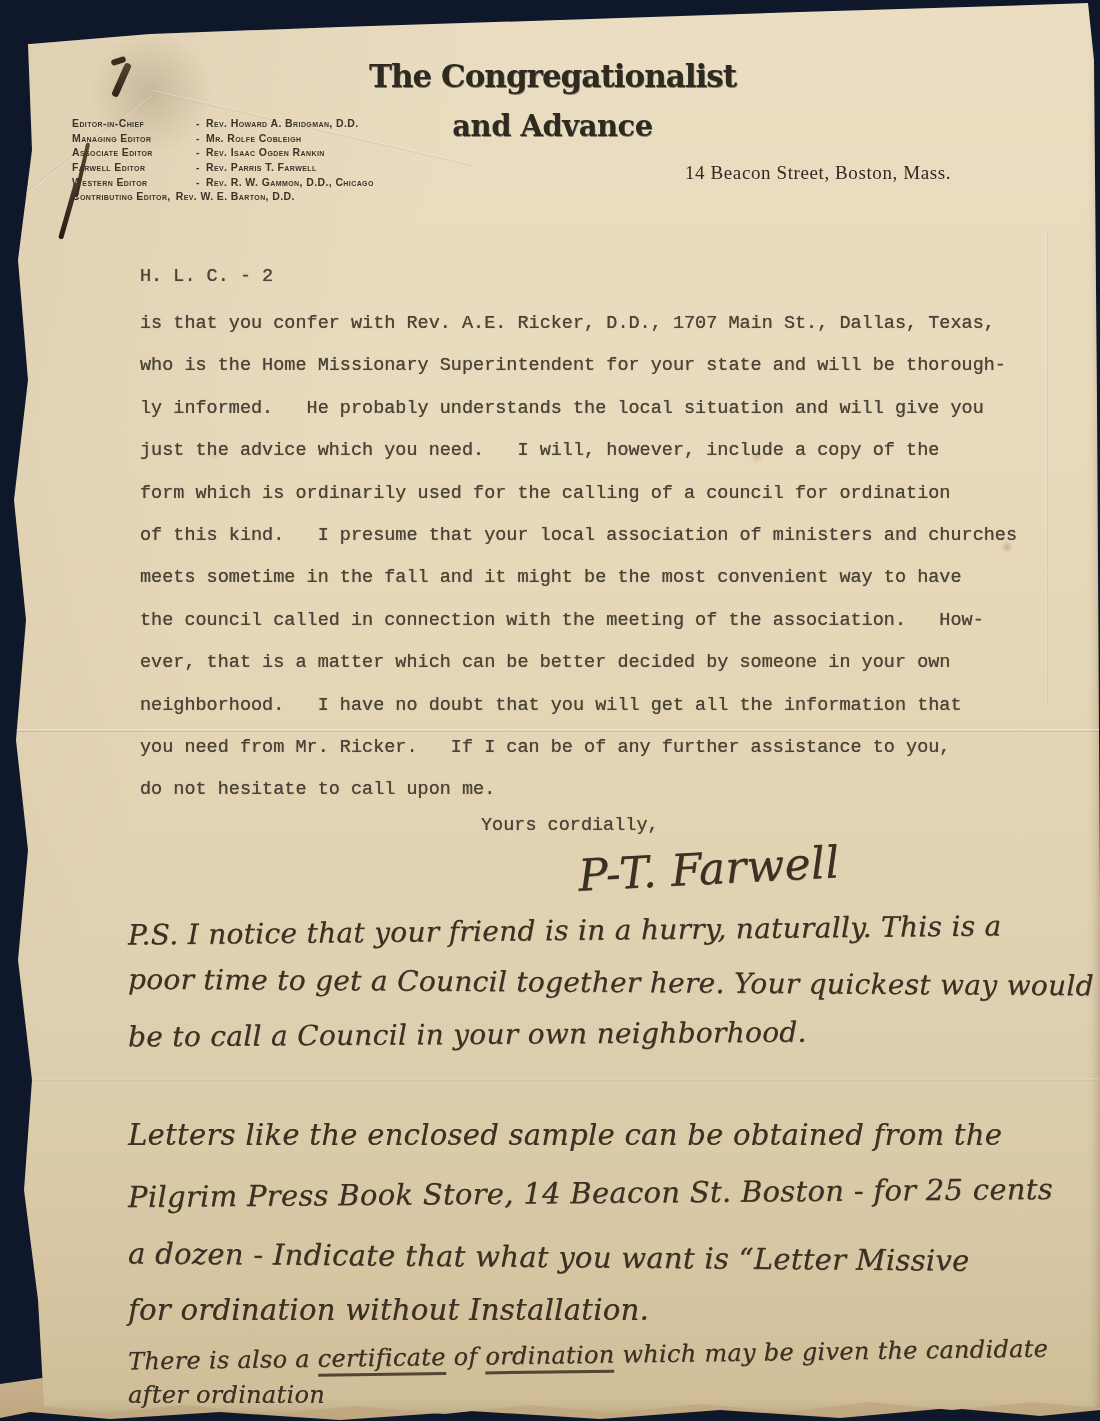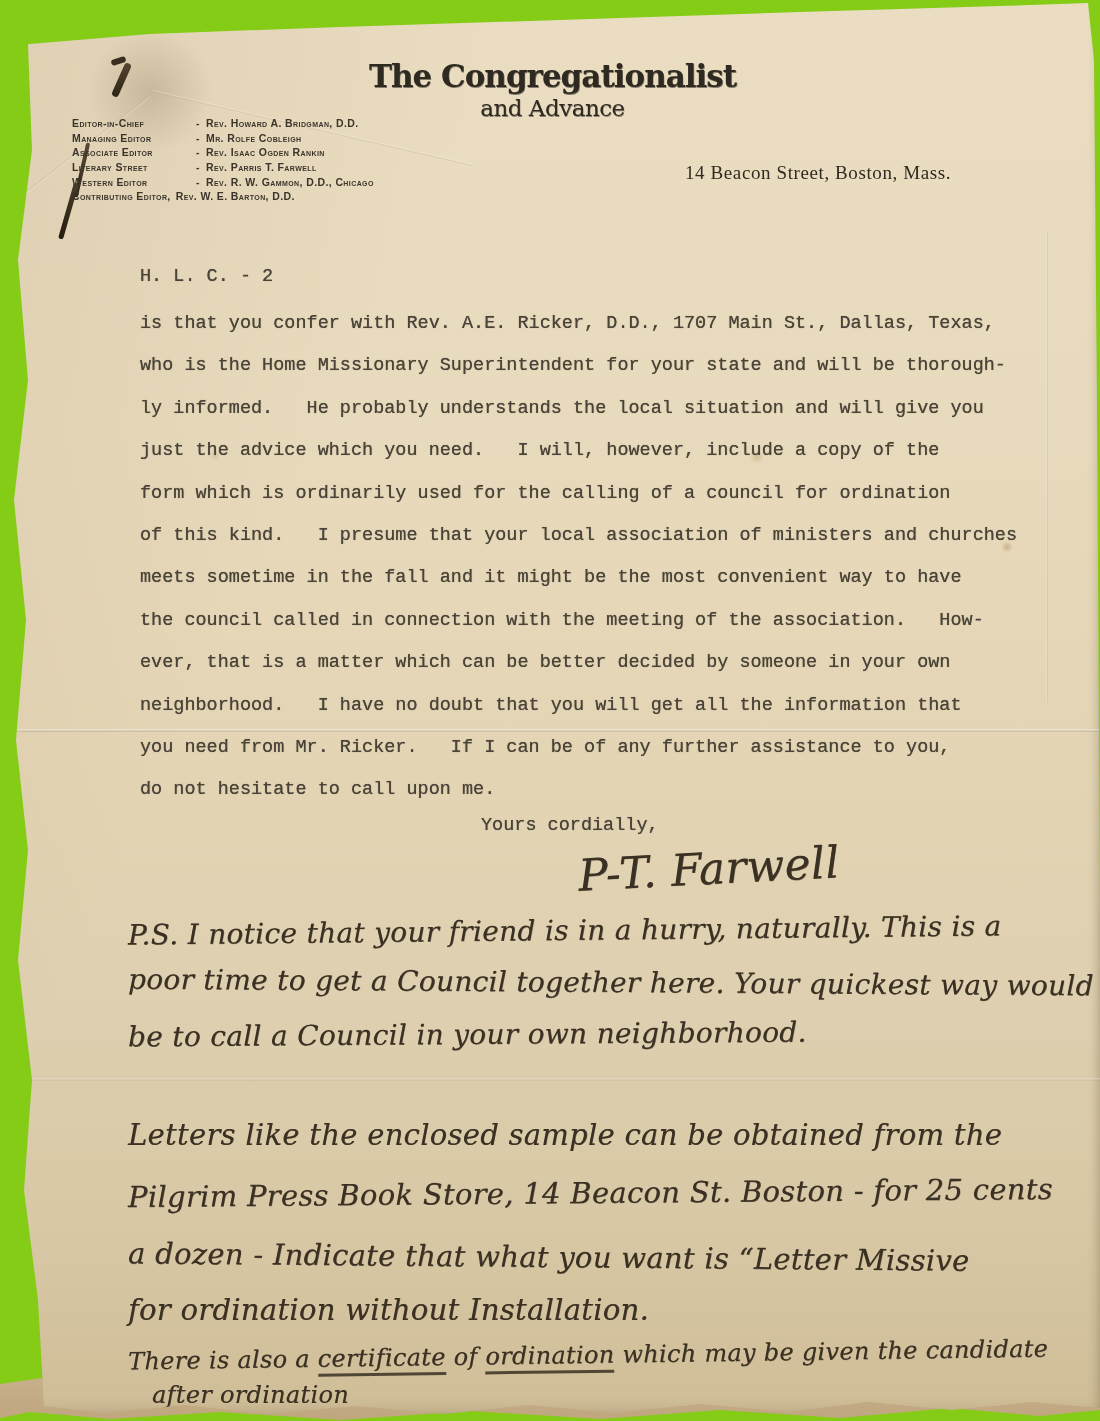--- a/index.html
+++ b/index.html
@@ -1,18 +1,18 @@
 <!DOCTYPE html>
 <html><head>
 <meta charset="utf-8">
 <style>
   html,body{margin:0;padding:0;}
   body{width:1100px;height:1421px;overflow:hidden;background:#f6f6f4;
        font-family:"Liberation Sans",sans-serif;}
-  .scan{position:relative;width:1100px;height:1421px;background:#84cc16;}
+  .scan{position:relative;width:1100px;height:1421px;background:#0f172a;}
 
   
   .under-sheet{position:absolute;left:0;top:1366px;width:1100px;height:55px;
     background:linear-gradient(to bottom,#c9b28d,#bfa67f);
     clip-path:polygon(0 18px,70px 8px,160px 16px,280px 6px,400px 15px,530px 4px,
       660px 14px,790px 5px,900px 15px,1010px 6px,1100px 12px,1100px 44px,
       1040px 50px,950px 42px,840px 52px,720px 44px,600px 53px,470px 45px,
       340px 54px,220px 46px,110px 53px,30px 46px,0 52px);}
   .under-smudge{position:absolute;background:rgba(62,50,34,.45);filter:blur(2px);border-radius:3px;}
 
@@ -49,21 +49,21 @@
     background:#3a2e1e;transform:rotate(-18deg);}
   .pen-slash1{position:absolute;left:80px;top:142px;width:4px;height:56px;border-radius:3px;
     background:linear-gradient(#5a4a34,#2f2617);transform:rotate(13deg);}
   .pen-slash2{position:absolute;left:66px;top:182px;width:5px;height:58px;border-radius:3px;
     background:linear-gradient(#4a3c2a,#241c10);transform:rotate(16deg);}
 
   
   .masthead{position:absolute;left:360px;top:58px;width:385px;text-align:center;color:#2e2921;}
   .masthead-l1{font-family:"DejaVu Serif",serif;font-weight:700;font-size:31px;letter-spacing:-1px;
     text-shadow:.6px .6px 0 rgba(46,41,33,.55);}
-  .masthead-l2{font-family:"DejaVu Serif",serif;font-weight:400;font-size:23px;letter-spacing:-.5px;margin-top:1px;
+  .masthead-l2{font-family:"DejaVu Serif",serif;font-weight:700;font-size:29px;letter-spacing:-.5px;margin-top:15px;
     text-shadow:.5px .5px 0 rgba(46,41,33,.5);}
   .editors{position:absolute;left:72px;top:117px;color:#3a342a;
     font-variant:small-caps;font-weight:700;font-size:10.5px;letter-spacing:.4px;}
   .ed-row{height:14.7px;white-space:nowrap;}
   .ed-role{display:inline-block;min-width:118px;}
   .ed-sep{display:inline-block;width:16px;text-align:center;}
   .address{position:absolute;left:685px;top:162px;color:#2f2a22;
     font-family:"Liberation Serif",serif;font-size:19px;letter-spacing:.6px;}
 
   
@@ -106,21 +106,21 @@
 
     <div class="masthead">
       <div class="masthead-l1">The Congregationalist</div>
       <div class="masthead-l2">and Advance</div>
     </div>
 
     <div class="editors">
       <div class="ed-row"><span class="ed-role">Editor-in-Chief</span><span class="ed-sep">-</span><span class="ed-name">Rev. Howard A. Bridgman, D.D.</span></div>
       <div class="ed-row"><span class="ed-role">Managing Editor</span><span class="ed-sep">-</span><span class="ed-name">Mr. Rolfe Cobleigh</span></div>
       <div class="ed-row"><span class="ed-role">Associate Editor</span><span class="ed-sep">-</span><span class="ed-name">Rev. Isaac Ogden Rankin</span></div>
-      <div class="ed-row"><span class="ed-role">Literary Street</span><span class="ed-sep">-</span><span class="ed-name">Rev. Parris T. Farwell</span></div>
+      <div class="ed-row"><span class="ed-role">Farwell Editor</span><span class="ed-sep">-</span><span class="ed-name">Rev. Parris T. Farwell</span></div>
       <div class="ed-row"><span class="ed-role">Western Editor</span><span class="ed-sep">-</span><span class="ed-name">Rev. R. W. Gammon, D.D., Chicago</span></div>
       <div class="ed-row"><span class="ed-role" style="min-width:0;margin-right:5px;">Contributing Editor,</span><span class="ed-name">Rev. W. E. Barton, D.D.</span></div>
     </div>
 
     <div class="address">14 Beacon Street, Boston, Mass.</div>
 
     <div class="typed page-header">H. L. C. - 2</div>
 
     <div class="body-block">
       <div class="typed body-line">is that you confer with Rev. A.E. Ricker, D.D., 1707 Main St., Dallas, Texas,</div>
@@ -144,16 +144,16 @@
     <div class="hand hand-line" style="top:966px;font-size:28px;transform:rotate(.4deg);">poor time to get a Council together here. Your quickest way would</div>
     <div class="hand hand-line" style="top:1018px;font-size:28px;transform:rotate(-.4deg);">be to call a Council in your own neighborhood.</div>
 
     <div class="hand hand-line" style="top:1118px;font-size:29px;">Letters like the enclosed sample can be obtained from the</div>
     <div class="hand hand-line" style="top:1176px;font-size:29px;transform:rotate(-.5deg);">Pilgrim Press Book Store, 14 Beacon St. Boston - for 25 cents</div>
     <div class="hand hand-line" style="top:1240px;font-size:29px;transform:rotate(.5deg);">a dozen - Indicate that what you want is “Letter Missive</div>
     <div class="hand hand-line" style="top:1293px;font-size:29px;">for ordination without Installation.</div>
 
     <div class="hand hand-line" style="top:1341px;font-size:24px;transform:rotate(-.8deg);"><span>There is also a </span><span class="u-ink">certificate</span><span> of </span><span class="u-ink">ordination</span><span> which may be given the candidate</span></div>
 
-    <div class="hand hand-line" style="top:1381px;font-size:24px;margin-left:24px;">after ordination</div>
+    <div class="hand hand-line" style="top:1381px;font-size:24px;">after ordination</div>
 
   </div>
 </div>
 
 </body></html>

